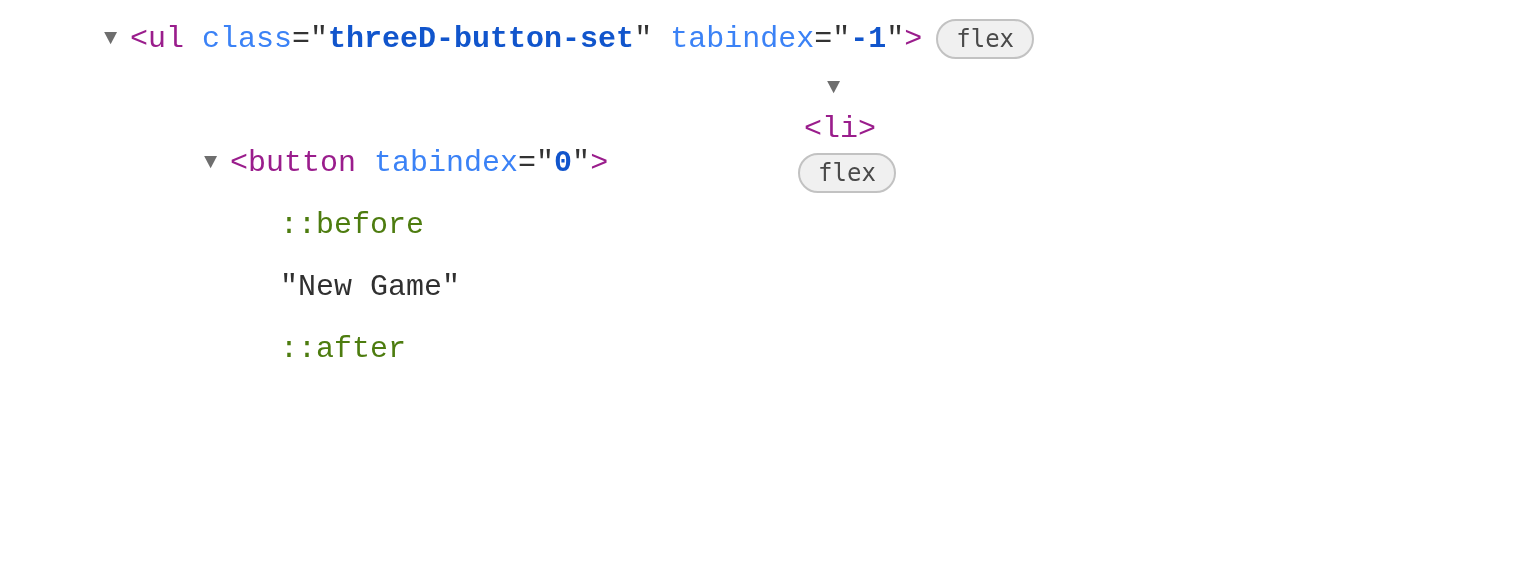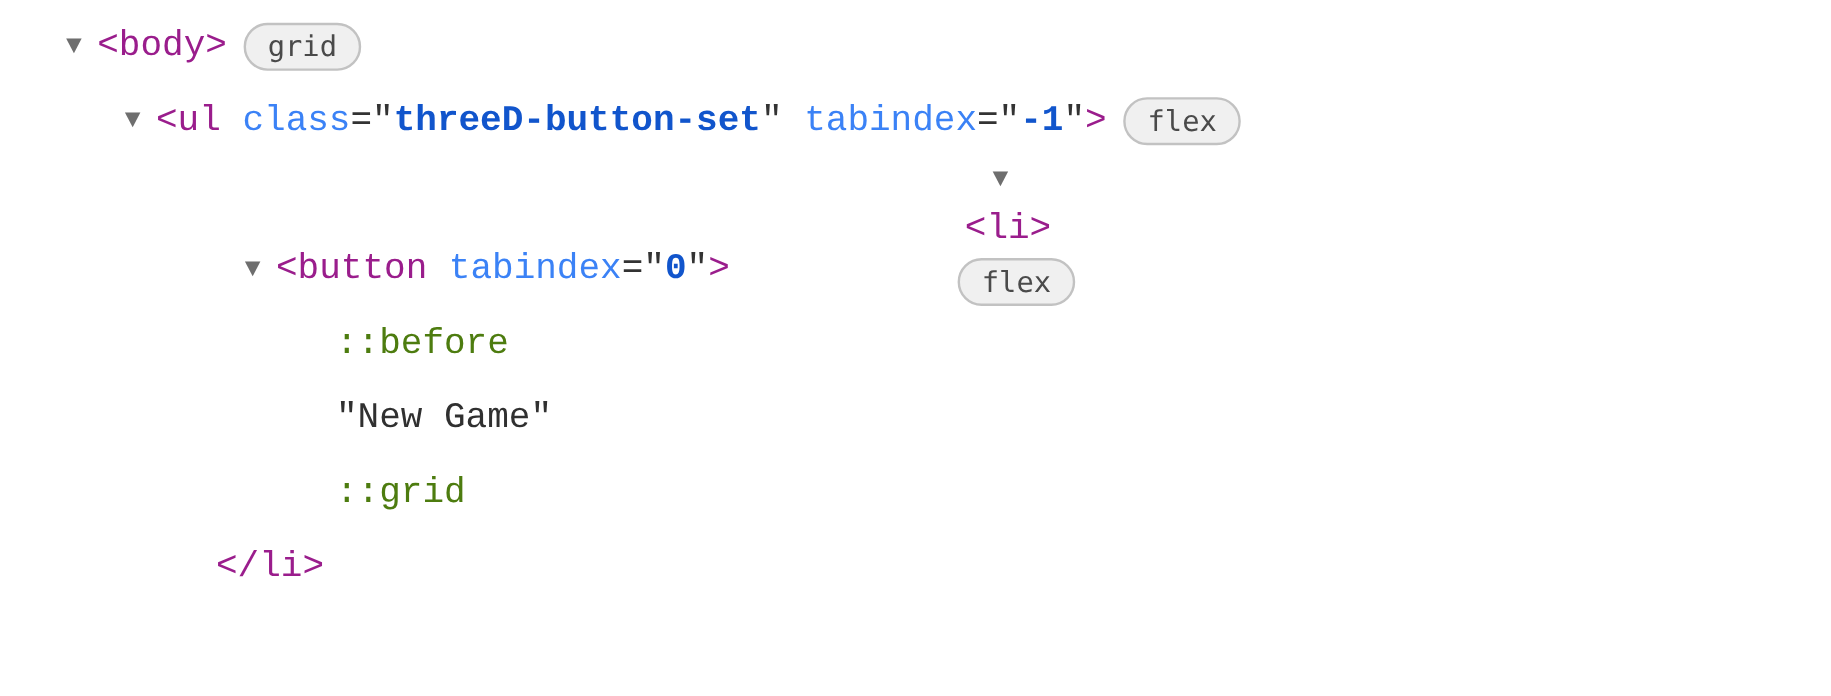--- a/index.html
+++ b/index.html
@@ -79,25 +79,20 @@
   .i2 { padding-left: 154px; flex-direction: column; }
   .i3 { padding-left: 204px; }
   .i4 { padding-left: 280px; }
   .i3-close { padding-left: 230px; }
   .i2-close { padding-left: 180px; }
 </style>
 </head>
 <body>
 
 <div class="tree" id="tree-root">
-    <div class="row i0">
-      <span class="tri"></span>
-      <span><span class="token tag">&lt;</span><span class="token tag">body</span><span class="token tag">&gt;</span></span>
-      <span class="badge">grid</span>
-    </div>
     <div class="row i1">
       <span class="tri"></span>
       <span><span class="token tag">&lt;</span><span class="token tag">ul </span><span class="token attr-name">class</span><span class="token punct">="</span><span class="token attr-value">threeD-button-set</span><span class="token punct">" </span><span class="token attr-name">tabindex</span><span class="token punct">="</span><span class="token attr-value">-1</span><span class="token punct">"</span><span class="token tag">&gt;</span></span>
       <span class="badge">flex</span>
     </div>
     <div class="row i2">
       <span class="tri"></span>
       <span><span class="token tag">&lt;</span><span class="token tag">li</span><span class="token tag">&gt;</span></span>
       <span class="badge">flex</span>
     </div>
@@ -105,18 +100,15 @@
       <span class="tri"></span>
       <span><span class="token tag">&lt;</span><span class="token tag">button </span><span class="token attr-name">tabindex</span><span class="token punct">="</span><span class="token attr-value">0</span><span class="token punct">"</span><span class="token tag">&gt;</span></span>
     </div>
     <div class="row i4">
       <span><span class="token pseudo">::before</span></span>
     </div>
     <div class="row i4">
       <span><span class="token text-node">"New Game"</span></span>
     </div>
     <div class="row i4">
-      <span><span class="token pseudo">::grid</span></span>
-    </div>
-    <div class="row i2-close">
-      <span><span class="token tag">&lt;/</span><span class="token tag">li</span><span class="token tag">&gt;</span></span>
+      <span><span class="token pseudo">::after</span></span>
     </div>
   </div>
 
 </body></html>

